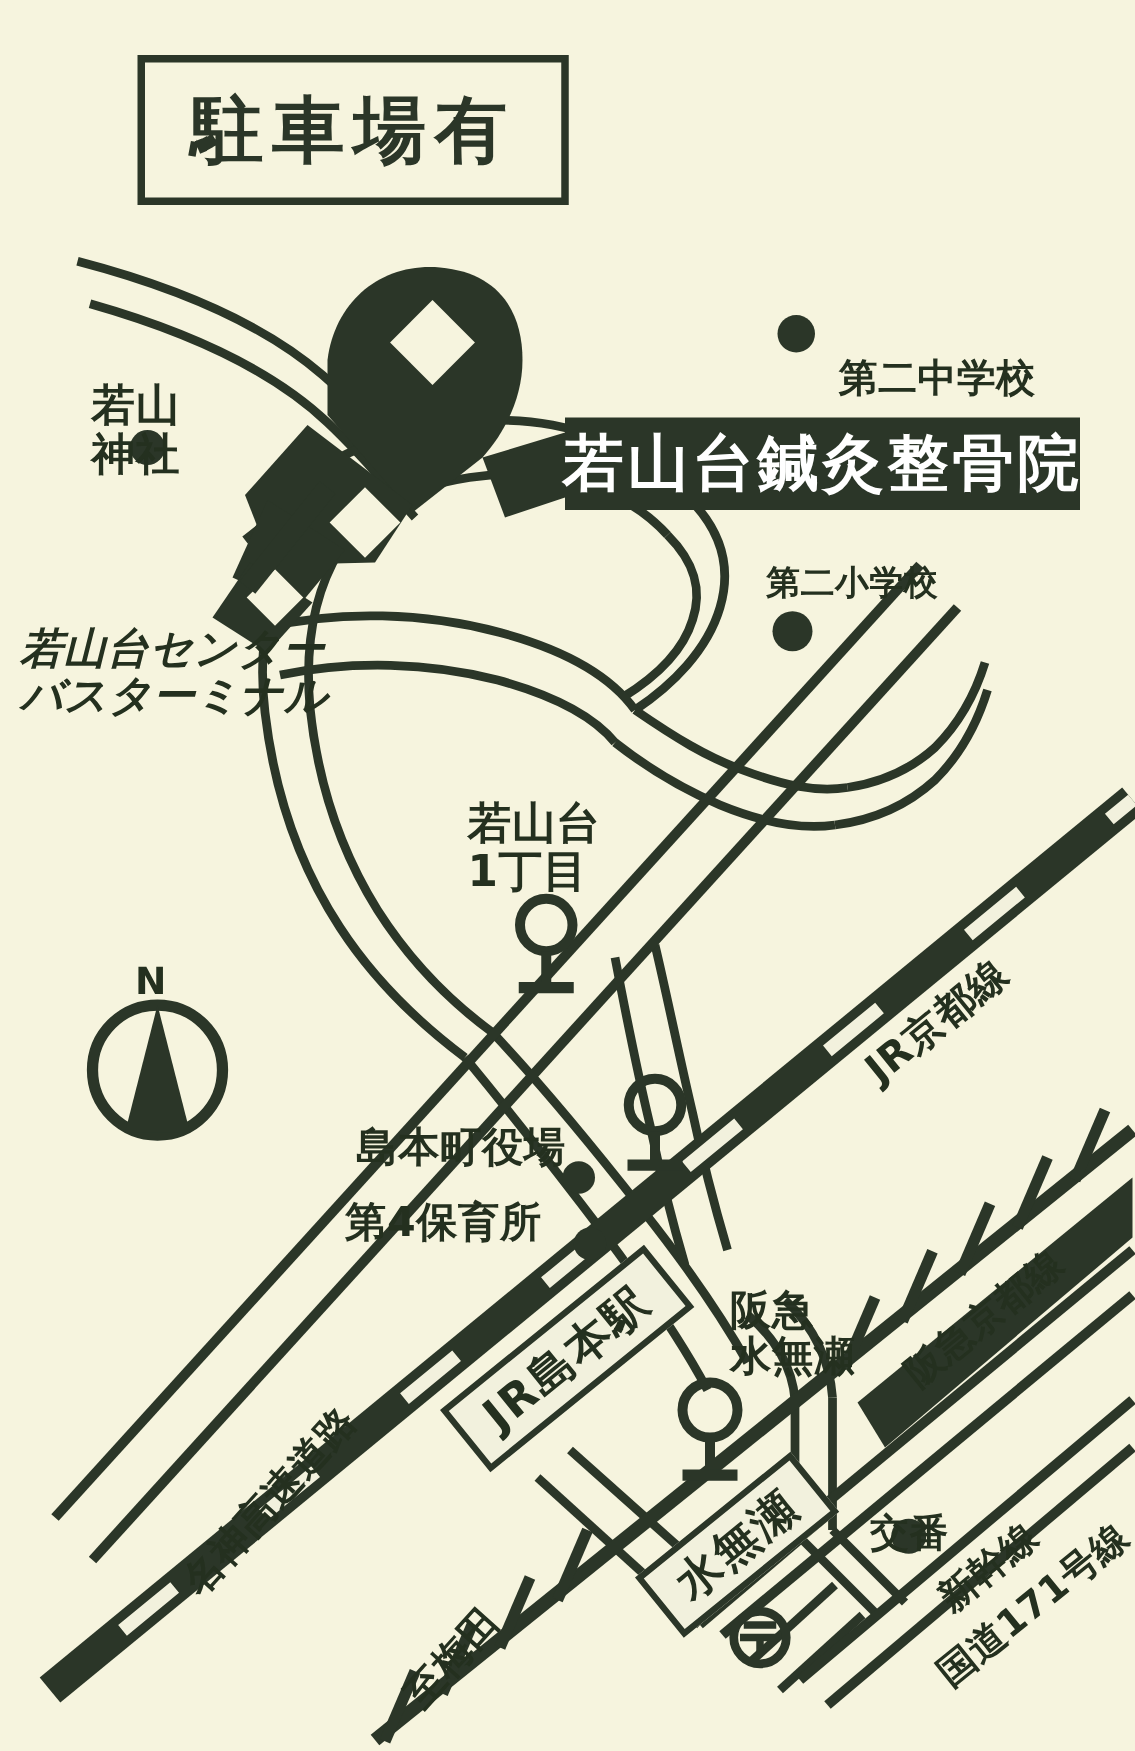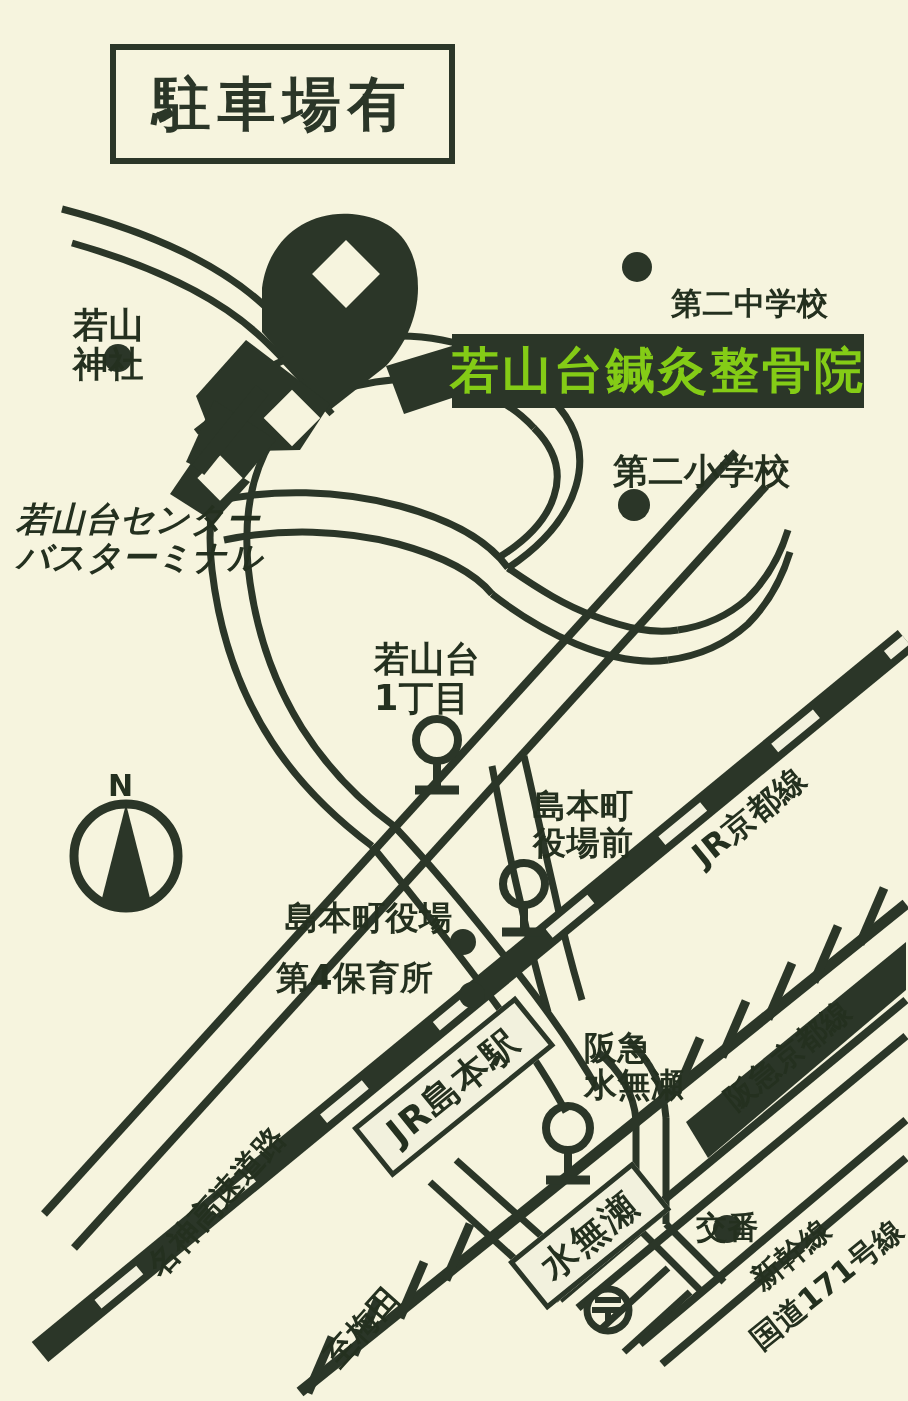--- a/index.html
+++ b/index.html
@@ -1,20 +1,20 @@
 <!DOCTYPE html>
 <html><head>
 <meta charset="utf-8">
 <style>
   html,body{margin:0;padding:0;background:#f6f4de;}
   body{font-family:"DejaVu Sans","Liberation Sans",sans-serif;}
   #map-root{position:relative;width:908px;height:1401px;background:#f6f4de;overflow:hidden;border-radius:20px;}
   #map-svg{position:absolute;left:0;top:0;width:908px;height:1401px;}
   .lbl{position:absolute;color:#24301f;font-weight:700;line-height:1.12;white-space:pre;letter-spacing:.5px;}
-  .lbl-blk{position:absolute;background:#2b3628;color:#84cc16;font-weight:700;line-height:1.1;white-space:pre;
+  .lbl-blk{position:absolute;background:#2b3628;color:#ffffff;font-weight:700;line-height:1.1;white-space:pre;
            display:flex;align-items:center;justify-content:center;letter-spacing:2px;}
   .lbl-rot{transform-origin:left top;}
   .title-box{position:absolute;left:110px;top:44px;width:333px;height:108px;border:6px solid #2b3628;
              background:#f6f4de;display:flex;align-items:center;justify-content:center;}
   .title-box span{color:#2b3628;font-weight:700;font-size:58px;letter-spacing:7px;line-height:1;}
   .clinic-label{left:452px;top:334px;width:412px;height:74px;font-size:49px;letter-spacing:3px;}
   .compass-n{position:absolute;left:108px;top:768px;color:#24301f;font-weight:700;font-size:30px;}
   .station-box{position:absolute;background:#f2f1dd;border:5px solid #2b3628;color:#24301f;font-weight:700;
                display:flex;align-items:center;justify-content:center;white-space:pre;letter-spacing:2px;
                transform-origin:left top;}
@@ -194,27 +194,25 @@
   </div>
 
   <div class="lbl" style="left:28px;top:306px;font-size:35px;margin-left:45px;">若山
 神社</div>
 
   <div class="lbl" style="left:16px;top:500px;font-size:34px;font-style:italic;">若山台センター
 バスターミナル</div>
 
   <div class="lbl" style="left:671px;top:286px;font-size:31px;">第二中学校</div>
 
-  <div class="lbl" style="left:613px;top:452px;font-size:35px;">第二小学校</div>
+  <div class="lbl" style="left:613px;top:452px;font-size:27px;">第二小学校</div>
 
   <div class="lbl" style="left:374px;top:640px;font-size:35px;">若山台
 1丁目</div>
 
-  <div class="lbl" style="left:533px;top:788px;font-size:33px;">島本町
-役場前</div>
 
   <div class="lbl" style="left:285px;top:900px;font-size:33px;">島本町役場</div>
 
   <div class="lbl" style="left:276px;top:960px;font-size:33px;">第4保育所</div>
 
   <div class="lbl" style="left:584px;top:1030px;font-size:33px;">阪急
 水無瀬</div>
 
   <div class="lbl" style="left:696px;top:1210px;font-size:31px;">交番</div>
 

